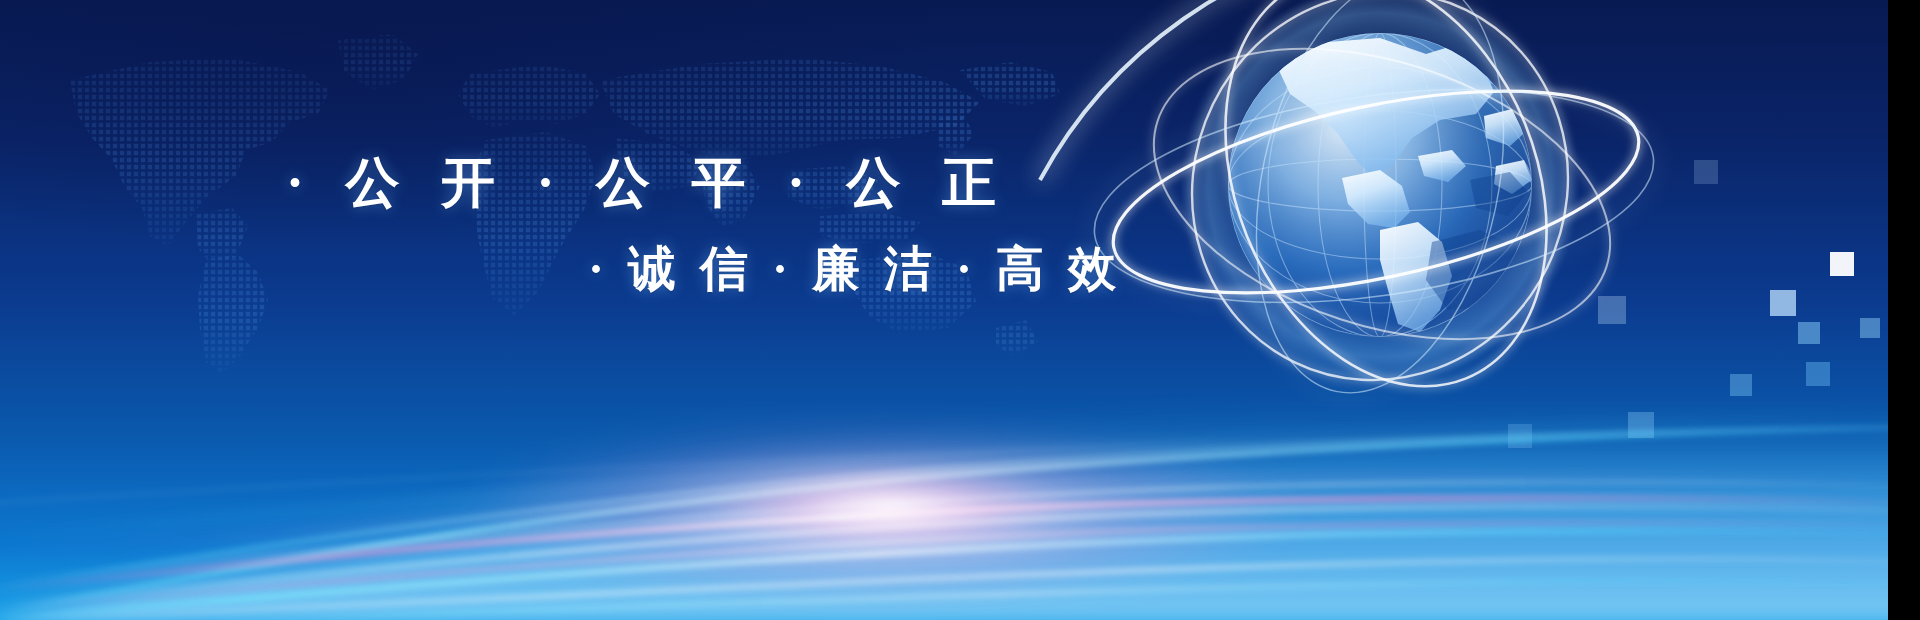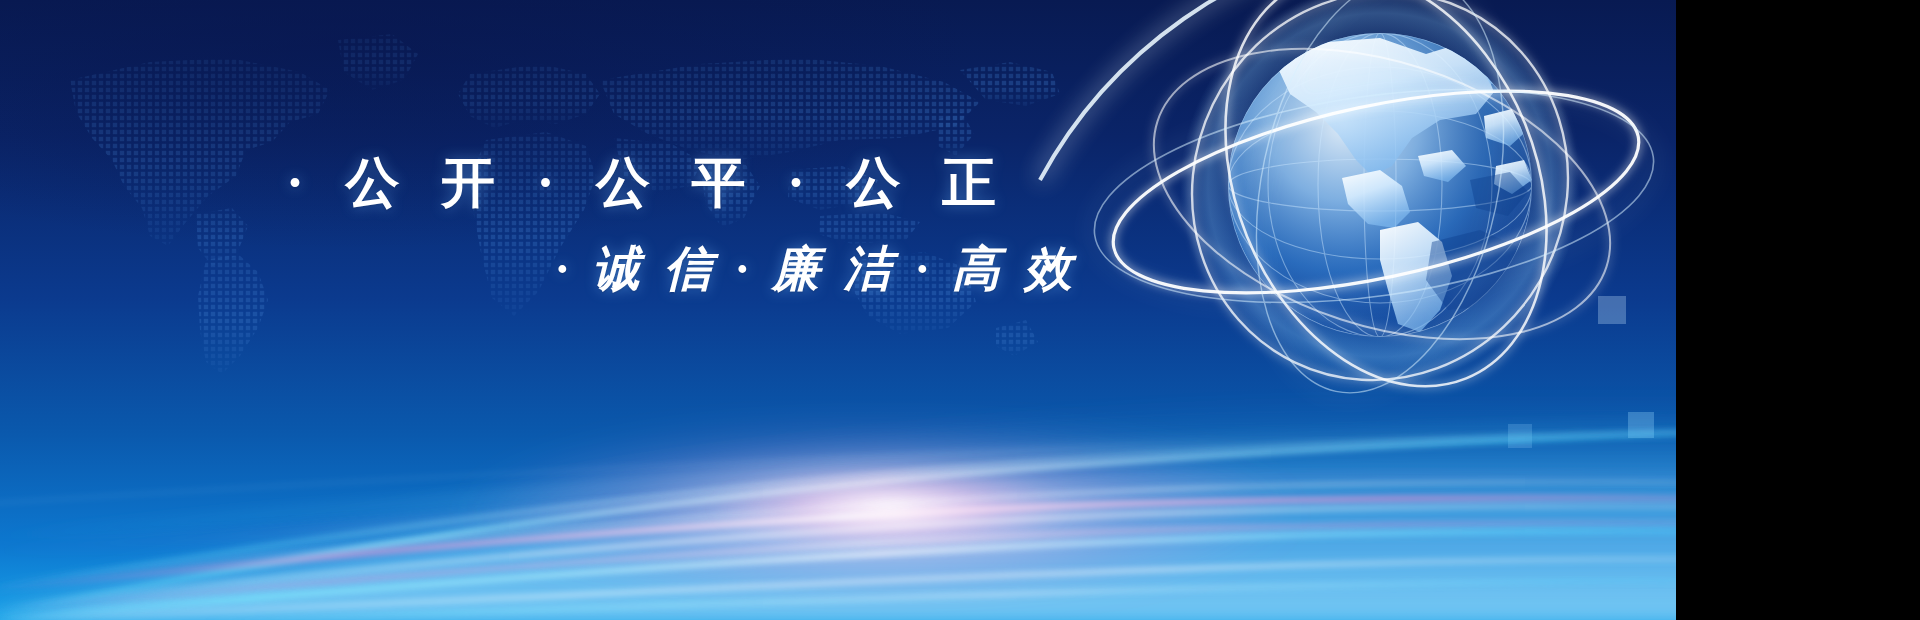--- a/index.html
+++ b/index.html
@@ -1,17 +1,17 @@
 <!DOCTYPE html>
 <html><head>
 <meta charset="utf-8">
 <style>
   html,body{margin:0;padding:0;background:#000;}
   #stage{
-    position:relative;width:1676px;height:620px;overflow:hidden;
+    position:relative;width:1888px;height:620px;overflow:hidden;
     font-family:"Liberation Serif","DejaVu Serif",serif;
     background:linear-gradient(180deg,#081a52 0%,#0a2468 22%,#0b3a8e 48%,#0a59ad 70%,#0d78d0 88%,#17a0e8 100%);
   }
   .layer{position:absolute;inset:0;pointer-events:none;}
 
   
   #worldmap{
     position:absolute;left:0;top:10px;width:1100px;height:370px;
     opacity:.55;
   }
@@ -37,21 +37,21 @@
   
   #slogan{
     position:absolute;left:0;top:0;width:1920px;height:620px;
   }
   .line{
     position:absolute;color:#ffffff;white-space:nowrap;
     font-weight:700;letter-spacing:.02em;
     text-shadow:0 0 14px rgba(120,190,255,.45),0 1px 2px rgba(0,20,60,.35);
   }
   #line1{left:286px;top:147px;font-size:54px;letter-spacing:14px;}
-  #line2{left:556px;top:237px;font-size:48px;letter-spacing:6px;font-style:italic;}
+  #line2{left:588px;top:237px;font-size:48px;letter-spacing:6px;}
 </style>
 </head>
 <body>
 
 <div id="stage">
 
   <div id="worldmap">
     <svg viewBox="0 0 1100 370" preserveAspectRatio="none">
       <defs>
         <pattern id="dotgrid" width="7" height="7" patternUnits="userSpaceOnUse">

